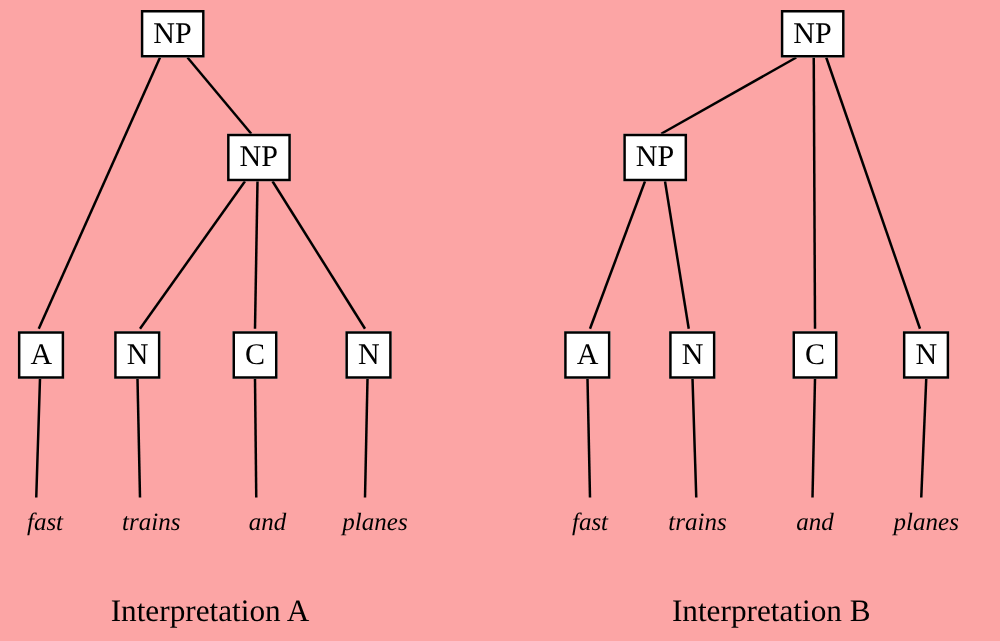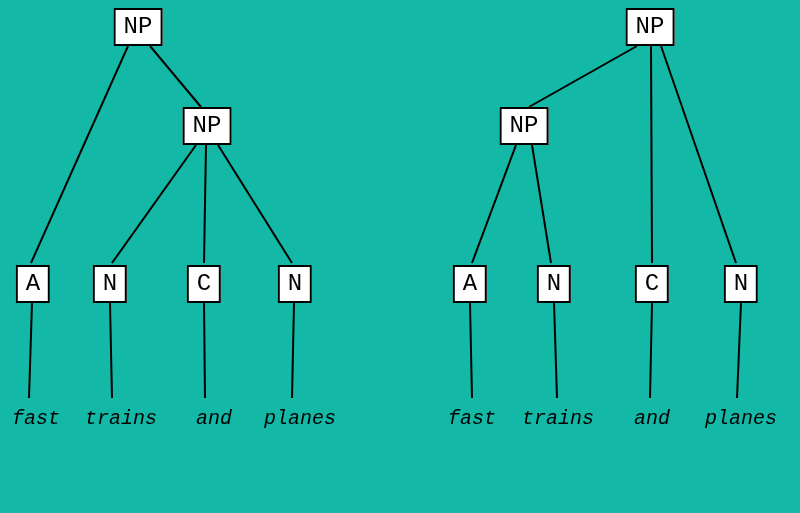--- a/index.html
+++ b/index.html
@@ -4,22 +4,22 @@
 <style>
   html, body {
     margin: 0;
     padding: 0;
     background: #ffffff;
   }
   .canvas {
     position: relative;
     width: 800px;
     height: 513px;
-    background: #14b8a6;
-    font-family: Liberation Mono, monospace;
+    background: #fca5a5;
+    font-family: Liberation Serif, serif;
     overflow: hidden;
   }
   .edges {
     position: absolute;
     left: 0;
     top: 0;
     width: 800px;
     height: 513px;
   }
   .edges line {
@@ -88,28 +88,30 @@
   <div class="node" style="left:33px;  top:265px">A</div>
   <div class="node" style="left:110px; top:265px">N</div>
   <div class="node" style="left:204px; top:265px">C</div>
   <div class="node" style="left:295px; top:265px">N</div>
 
   <div class="word" style="left:36px;  top:407px">fast</div>
   <div class="word" style="left:121px; top:407px">trains</div>
   <div class="word" style="left:214px; top:407px">and</div>
   <div class="word" style="left:300px; top:407px">planes</div>
 
+  <div class="caption" style="left:168px; top:476px">Interpretation A</div>
 
   <div class="node" style="left:650px; top:8px">NP</div>
   <div class="node" style="left:524px; top:107px">NP</div>
 
   <div class="node" style="left:470px; top:265px">A</div>
   <div class="node" style="left:554px; top:265px">N</div>
   <div class="node" style="left:652px; top:265px">C</div>
   <div class="node" style="left:741px; top:265px">N</div>
 
   <div class="word" style="left:472px; top:407px">fast</div>
   <div class="word" style="left:558px; top:407px">trains</div>
   <div class="word" style="left:652px; top:407px">and</div>
   <div class="word" style="left:741px; top:407px">planes</div>
 
+  <div class="caption" style="left:617px; top:476px">Interpretation B</div>
 
 </div>
 
 </body></html>

